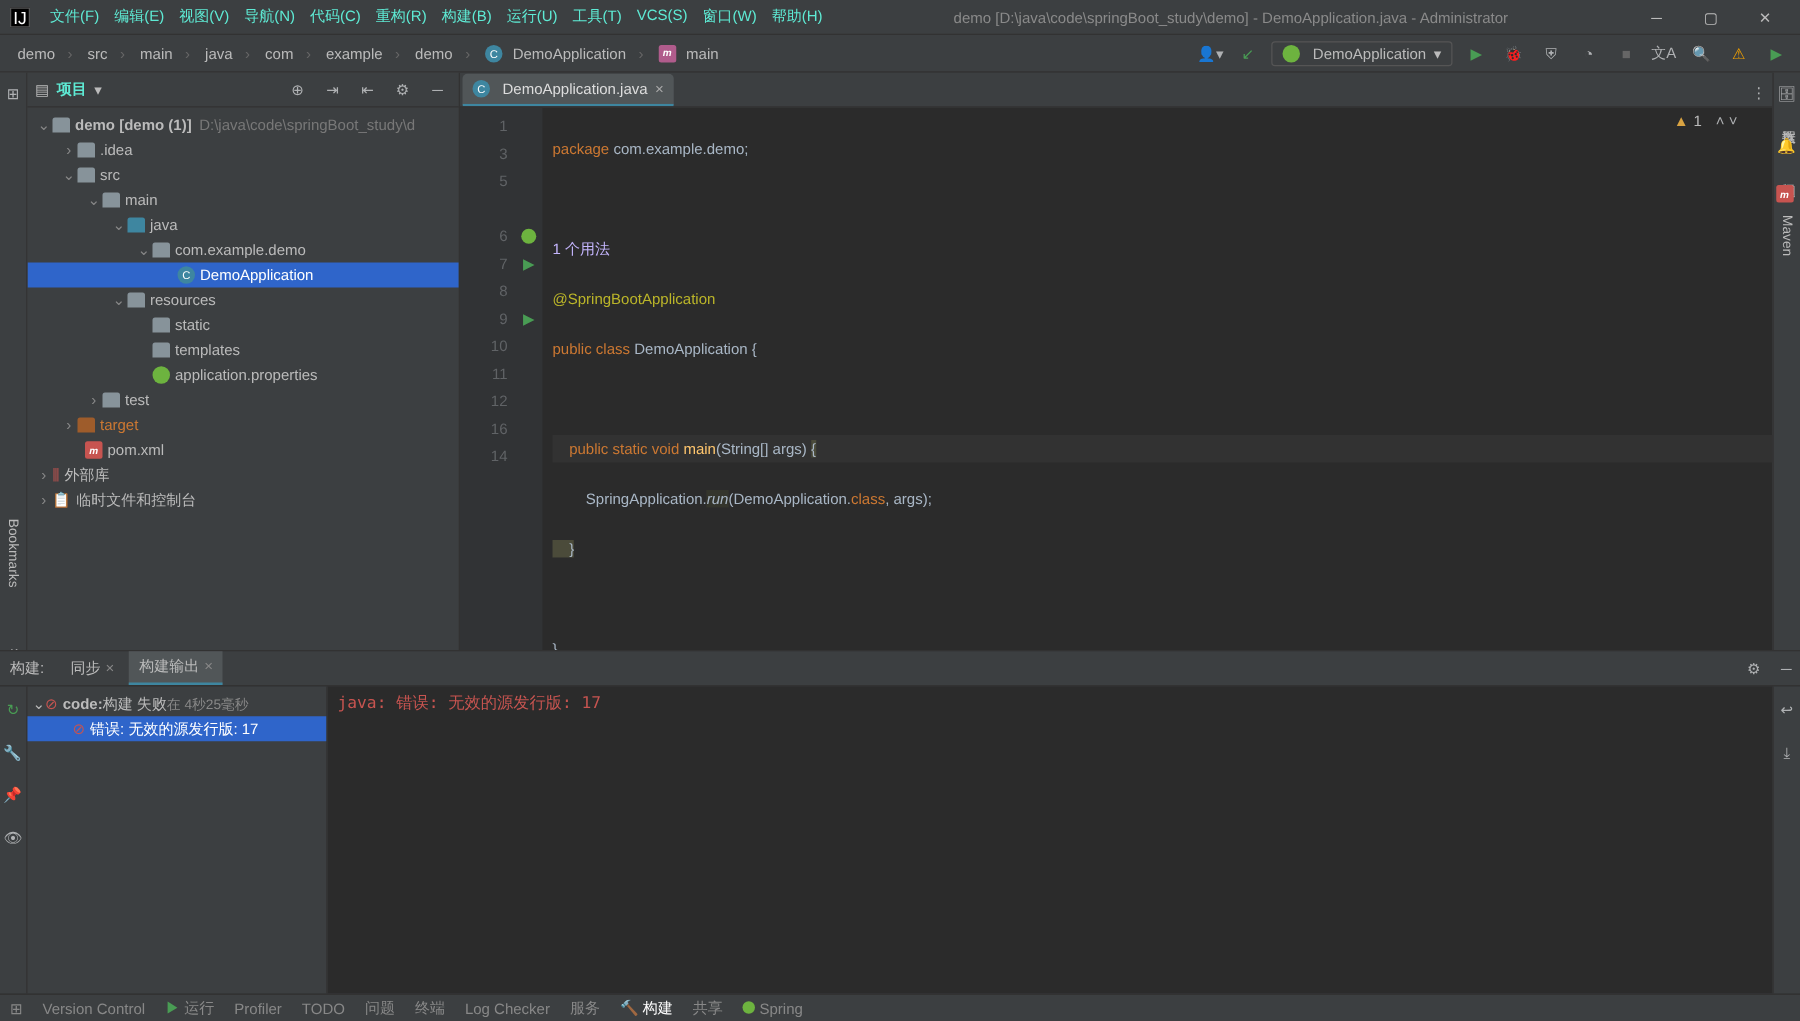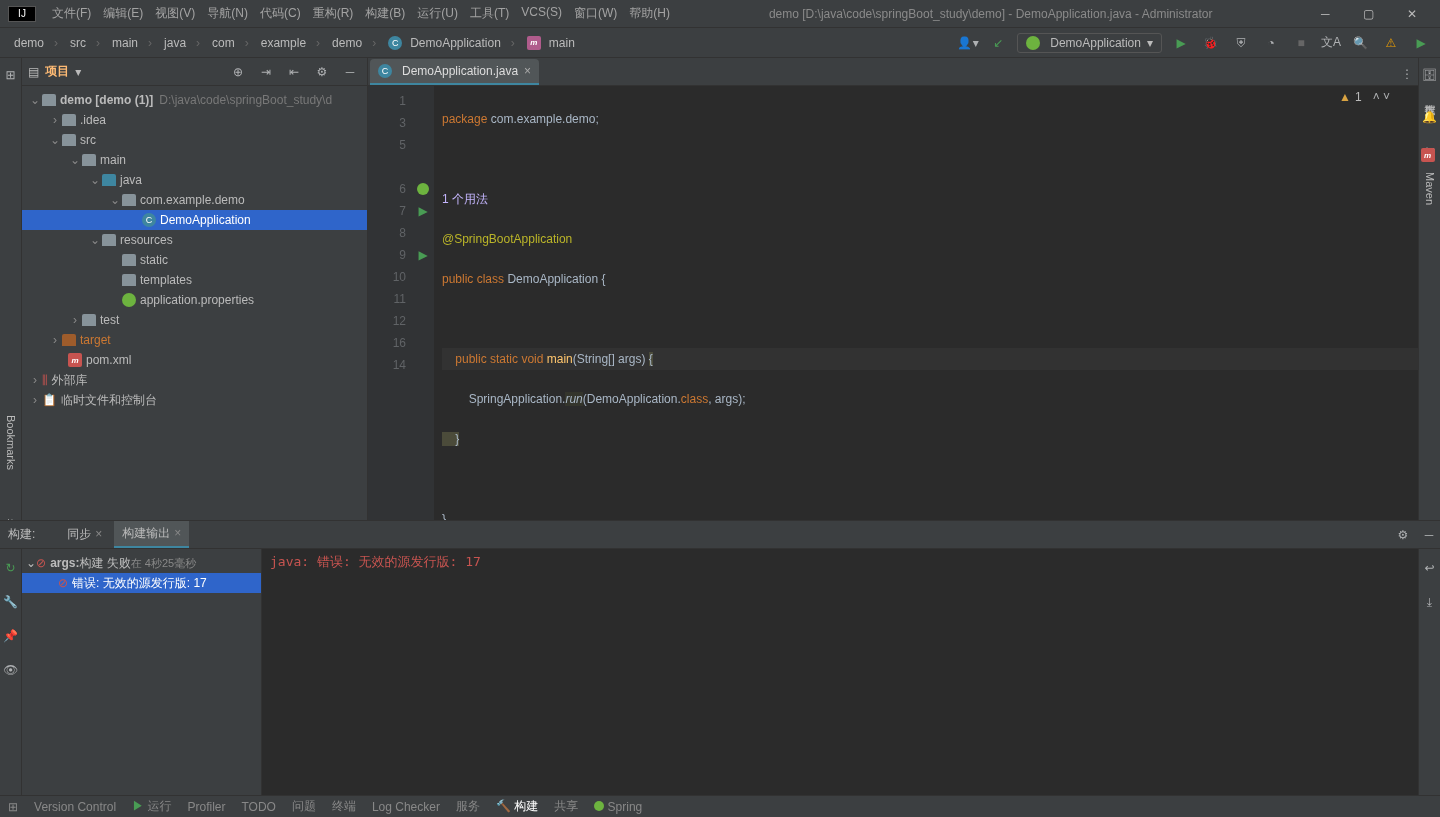--- a/index.html
+++ b/index.html
@@ -1,36 +1,36 @@
 <!DOCTYPE html>
 <html><head>
 <meta charset="utf-8">
 <style>
 * { margin:0; padding:0; box-sizing:border-box; font-family:"Microsoft YaHei","Segoe UI",sans-serif; font-size:12px; user-select:none; }
 body { background:#3c3f41; color:#bbbbbb; width:1440px; height:817px; overflow:hidden; display:flex; flex-direction:column; }
 .titlebar { height:28px; background:#3c3f41; display:flex; align-items:center; padding:0 8px; border-bottom:1px solid #323232; }
-.titlebar .logo { width:28px; height:16px; background:#000; border:1px solid #555; display:flex; align-items:center; justify-content:center; color:#fff; font-size:10px; margin-right:10px; }
-.menu-item { padding:0 6px; color:#a3a3a3; cursor:default; }
+.titlebar .logo { width:16px; height:16px; background:#000; border:1px solid #555; display:flex; align-items:center; justify-content:center; color:#fff; font-size:14px; margin-right:10px; }
+.menu-item { padding:0 6px; color:#5eead4; cursor:default; }
 .title-text { flex:1; text-align:center; color:#8a8a8a; font-size:12px; }
 .win-controls span { display:inline-flex; width:40px; height:28px; align-items:center; justify-content:center; color:#bbb; }
 .toolbar { height:30px; background:#3c3f41; display:flex; align-items:center; padding:0 8px; border-bottom:1px solid #323232; }
 .crumb { padding:2px 6px; color:#bbb; display:flex; align-items:center; gap:4px; }
 .crumb::after { content:"›"; color:#666; margin-left:6px; }
 .crumb:last-of-type::after { content:""; }
 .tb-right { margin-left:auto; display:flex; align-items:center; gap:8px; }
 .run-config { background:#3c3f41; border:1px solid #555; padding:2px 8px; display:flex; align-items:center; gap:6px; border-radius:3px; }
 .icon-btn { width:22px; height:22px; display:flex; align-items:center; justify-content:center; color:#afb1b3; }
 .play { color:#499c54; }
 .bug { color:#499c54; }
 .main-row { flex:1; display:flex; overflow:hidden; }
 .left-gutter { width:22px; background:#3c3f41; border-right:1px solid #323232; display:flex; flex-direction:column; align-items:center; gap:10px; padding-top:6px; }
 .vert-label { writing-mode:vertical-rl; color:#bbb; font-size:11px; margin-top:auto; margin-bottom:30px; }
 .project-panel { width:346px; background:#3c3f41; border-right:1px solid #323232; display:flex; flex-direction:column; }
 .pp-header { height:28px; display:flex; align-items:center; padding:0 6px; gap:6px; border-bottom:1px solid #323232; }
-.pp-header .title { color:#fdba74; font-weight:bold; }
+.pp-header .title { color:#5eead4; font-weight:bold; }
 .pp-header .spacer { flex:1; }
 .tree { flex:1; overflow:auto; padding-top:4px; }
 .tree-row { display:flex; align-items:center; height:20px; color:#bbb; white-space:nowrap; }
 .tree-row .chev { width:14px; text-align:center; color:#888; }
 .tree-row.selected { background:#2f65ca; color:#fff; }
 .tree-row.orange { color:#cc7832; }
 .tree-row .hint { color:#787878; margin-left:6px; }
 .folder-icon { width:14px; height:12px; display:inline-block; margin-right:4px; background:#87939a; border-radius:2px 2px 0 0; position:relative; }
 .folder-icon.blue { background:#3e86a0; }
 .folder-icon.orange { background:#9e5c2b; }
@@ -295,39 +295,39 @@
     <span class="vert-label" style="margin:0">数据库</span>
     <span class="icon-btn">🔔</span>
     <span class="vert-label" style="margin:0">通知</span>
     <span class="maven-icon">m</span>
     <span class="vert-label" style="margin:0">Maven</span>
   </div>
 </div>
 
 <div class="bottom-panel">
   <div class="bp-tabs">
-    <span style="color:#bbb;margin-right:20px">构建:</span>
+    <span style="color:#bbb;margin-right:9px">构建:</span>
     <span class="bp-tab"><span>同步</span><span class="x">×</span></span>
     <span class="bp-tab active"><span>构建输出</span><span class="x">×</span></span>
     <div style="flex:1"></div>
     <span class="icon-btn">⚙</span>
     <span class="icon-btn">─</span>
   </div>
   <div class="bp-body">
     <div class="bp-left-icons">
       <span class="icon-btn play">↻</span>
       <span class="icon-btn">🔧</span>
       <span class="icon-btn">📌</span>
       <span class="icon-btn">👁</span>
     </div>
     <div class="bp-tree">
       <div class="bp-tree-row">
           <span class="chev">⌄</span>
           <span class="err">⊘</span>
-          <b>args:</b>
+          <b>code:</b>
           <span> 构建 失败 </span>
           <span style="color:#888;font-size:11px">在 4秒25毫秒</span>
         </div>
       <div class="bp-tree-row sel" style="padding-left:36px">
           <span class="err">⊘</span>
           <span>错误: 无效的源发行版: 17</span>
         </div>
     </div>
     <div class="bp-console">java: 错误: 无效的源发行版: 17</div>
     <div class="bp-right-icons">

